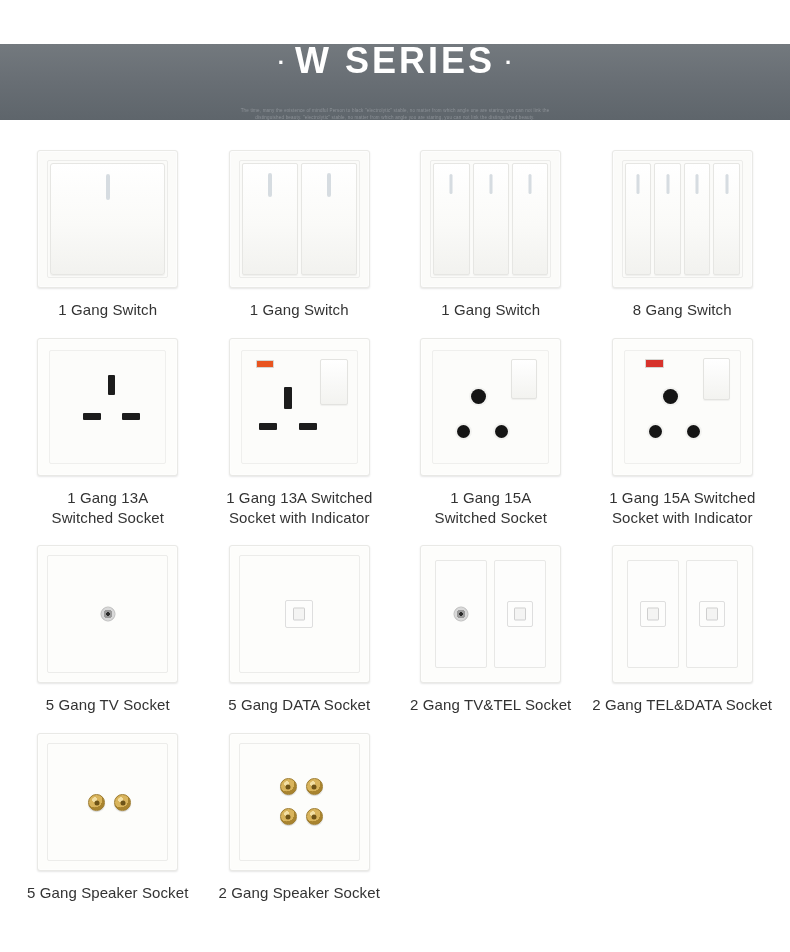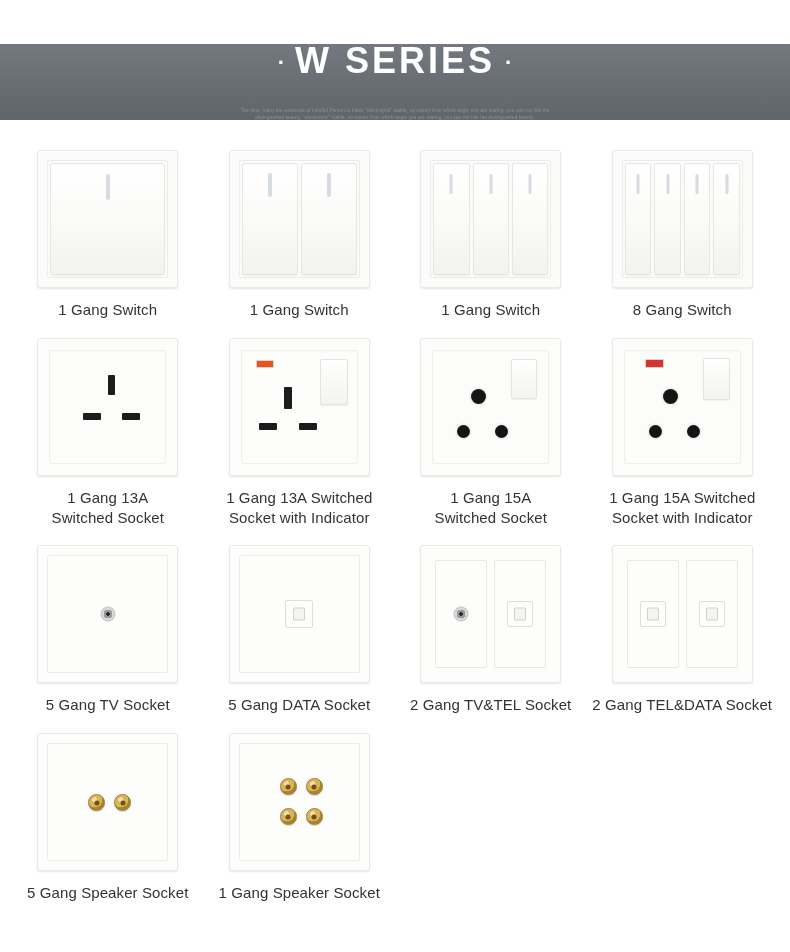--- a/index.html
+++ b/index.html
@@ -381,16 +381,16 @@
   </div>
 
   <div class="cell">
     <div class="plate sz2">
       <div class="inner-frame"></div>
       <div class="post" style="left:50px;top:44px;"></div>
       <div class="post" style="left:76px;top:44px;"></div>
       <div class="post" style="left:50px;top:74px;"></div>
       <div class="post" style="left:76px;top:74px;"></div>
     </div>
-    <div class="caption">1 Gang Speaker Socket</div>
+    <div class="caption">2 Gang Speaker Socket</div>
   </div>
 
 </div>
 
 </body></html>

